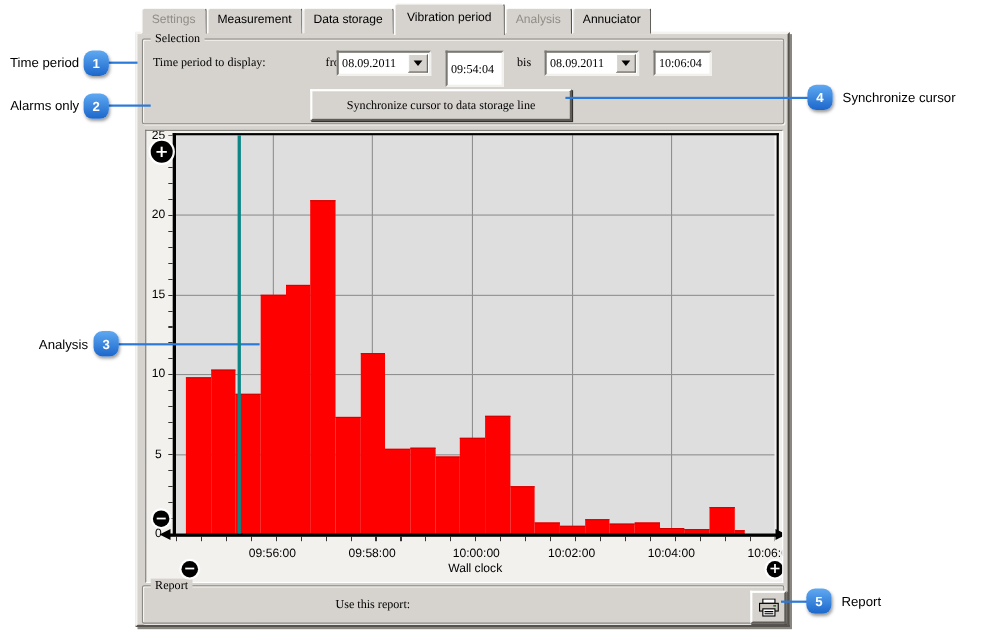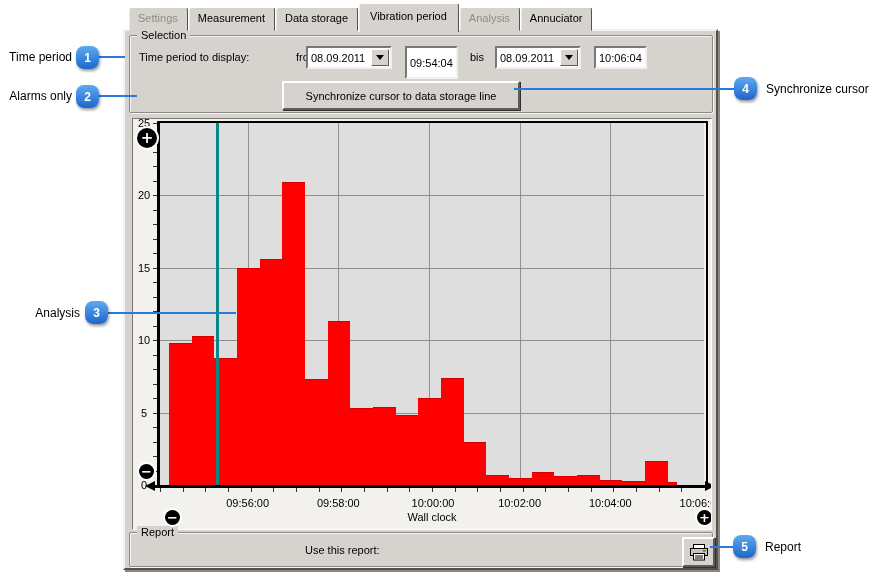--- a/index.html
+++ b/index.html
@@ -15,21 +15,21 @@
   .tab{height:22px;line-height:21px;padding:0 9px;background:#d6d3ce;
       border:1px solid;border-color:#fff #55524e #d6d3ce #fff;
       border-top-left-radius:3px;border-top-right-radius:3px;
       box-shadow:inset 1px 0 0 #eceae6;cursor:default;white-space:nowrap;}
   .tab.active{height:28px;line-height:25px;position:relative;top:1px;z-index:6;
       padding:0 11px;border-bottom:none;}
   .tab.disabled{color:#8f8d86;}
 
   
   .groupbox{position:absolute;border:1px solid #8c8a84;border-radius:2px;
-      box-shadow:1px 1px 0 #f6f4f0, inset 1px 1px 0 #f6f4f0;}
+      box-shadow:1px 1px 0 #f6f4f0, inset 1px 1px 0 #f6f4f0;font-family:Liberation Serif, serif;}
   .groupbox-title{position:absolute;top:-7px;left:7px;background:#d6d3ce;padding:0 4px;}
 
   
   .btn{position:absolute;background:#d6d3ce;border:2px solid;border-color:#fff #5f5c57 #5f5c57 #fff;
       box-shadow:1px 1px 0 #33312e;display:flex;align-items:center;justify-content:center;
       white-space:nowrap;cursor:pointer;}
   .field{position:absolute;background:#fff;border:2px solid;border-color:#7a7872 #f2f0ec #f2f0ec #7a7872;
       display:flex;align-items:center;padding:0 3px;box-sizing:border-box;}
   .combo-arrow-btn{position:absolute;right:1px;top:1px;bottom:1px;width:16px;background:#d6d3ce;
       border:1px solid;border-color:#fff #5f5c57 #5f5c57 #fff;display:flex;align-items:center;justify-content:center;}

